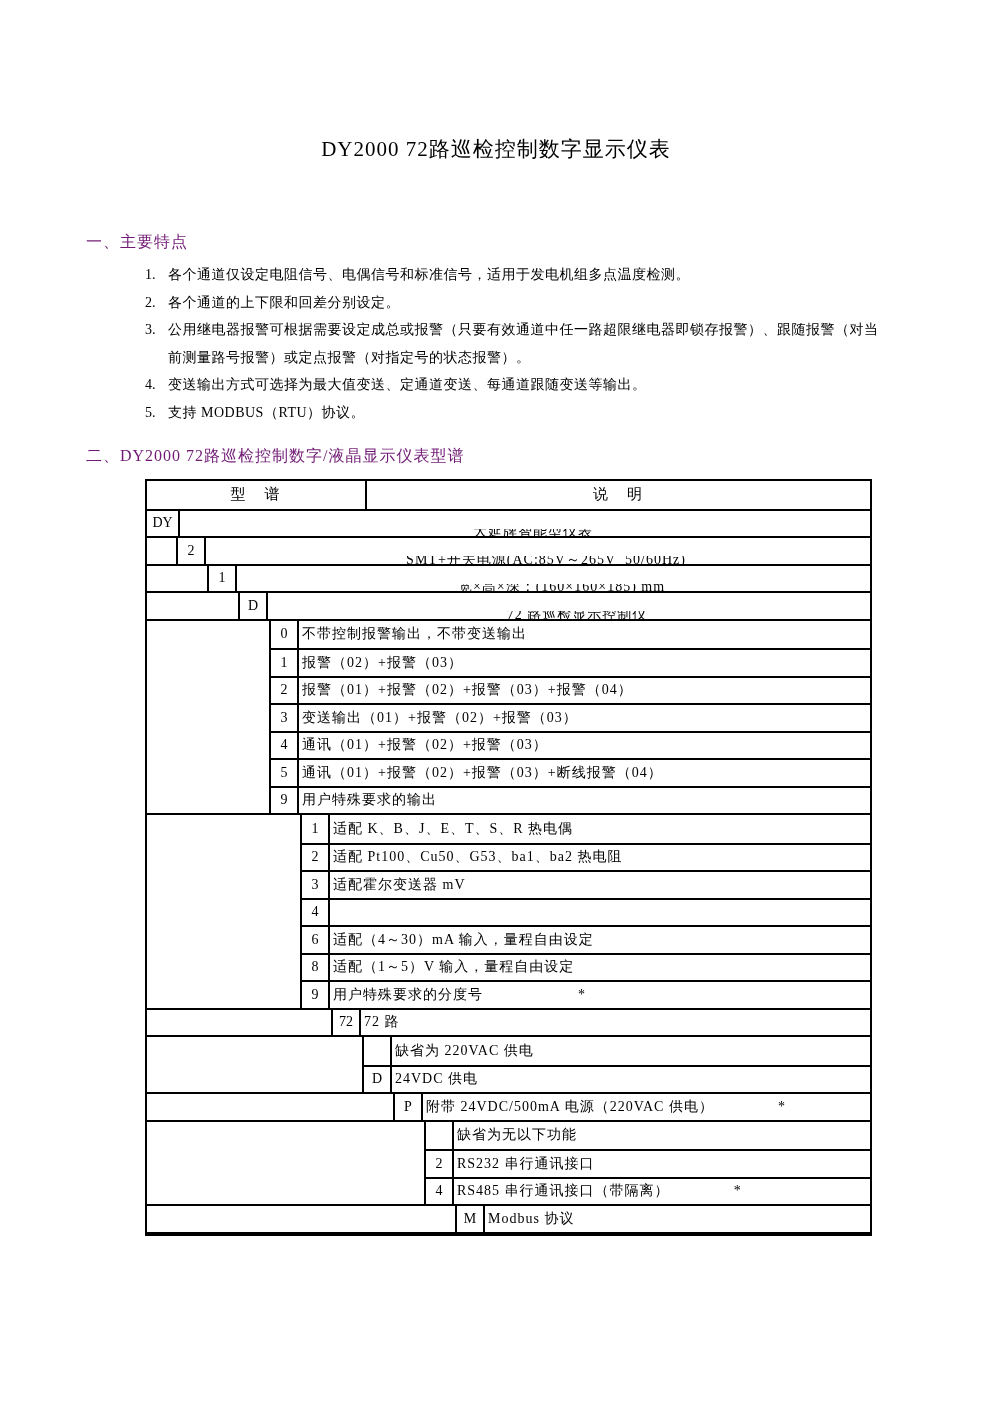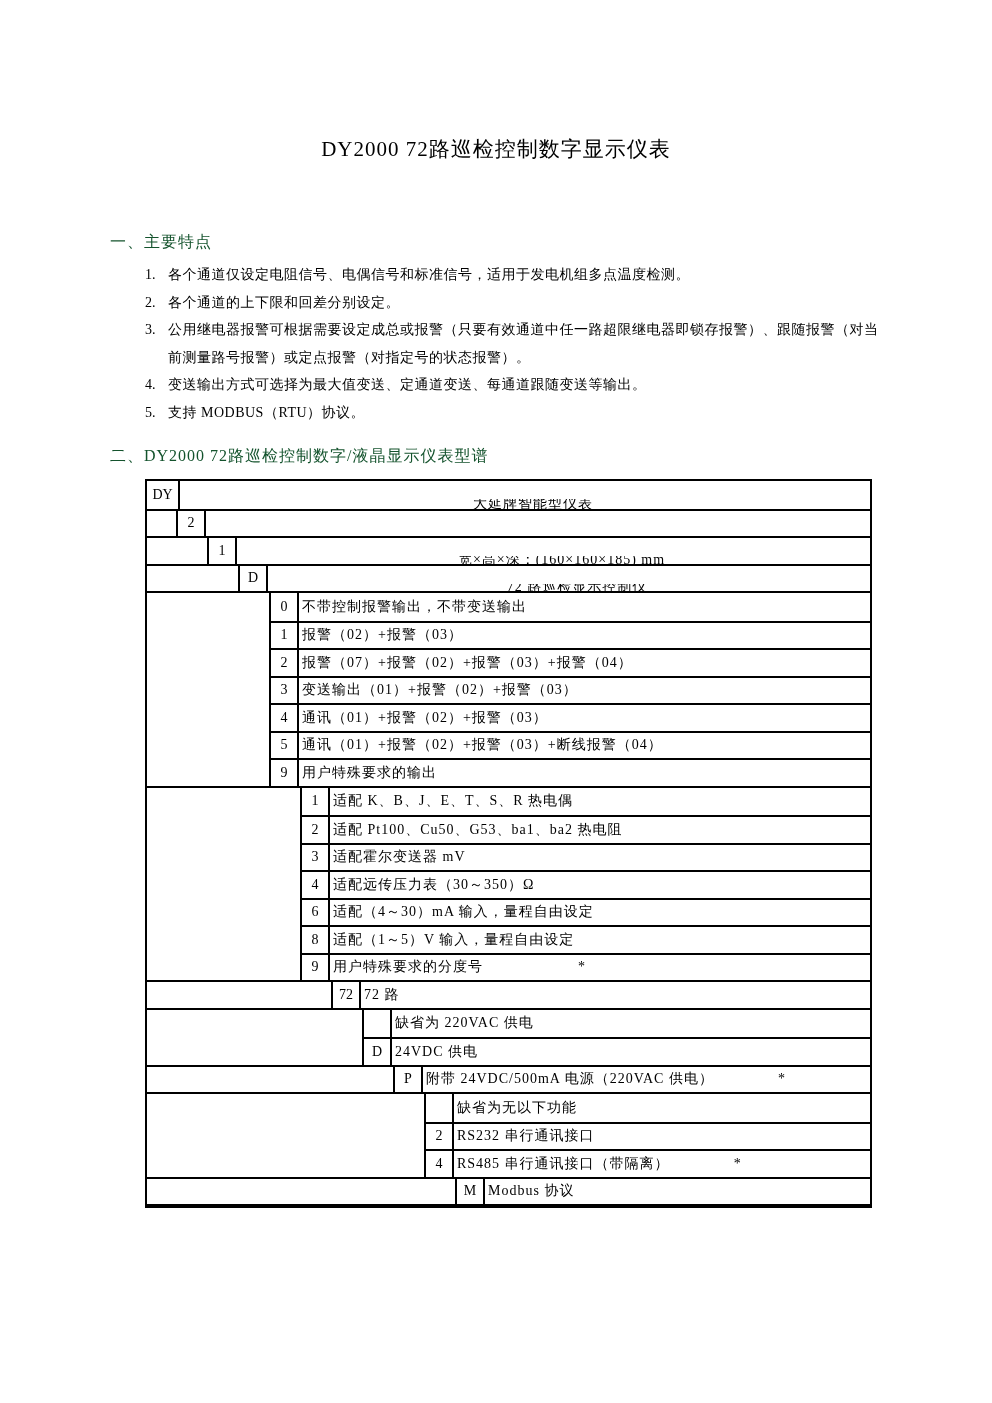--- a/index.html
+++ b/index.html
@@ -11,23 +11,23 @@
     overflow:hidden;
   }
   .page { width:992px; height:1270px; padding-top:136px; background:#fff; }
 
   .doc-title {
     font-size:21px; line-height:26px; font-weight:normal;
     text-align:center; letter-spacing:1px;
   }
 
   .sec-heading {
-    margin-left:110px;
+    margin-left:86px;
     font-size:16px; line-height:20px; font-weight:normal;
-    color:#14532d;
+    color:#701a75;
     letter-spacing:1px;
   }
   .h-features { margin-top:70px; }
   .h-spectrum { margin-top:20px; }
 
   .feature-list { margin-top:9px; margin-left:145px; width:740px; font-size:14px; }
   .feature-item { display:flex; line-height:27.5px; letter-spacing:0.5px; }
   .feature-item .num { flex:none; width:23px; letter-spacing:0; }
   .feature-item .txt { flex:1; }
 
@@ -103,29 +103,34 @@
     <div class="feature-item">
       <span class="num">5.</span>
       <span class="txt">支持 MODBUS（RTU）协议。</span>
     </div>
   </div>
 
   <div class="sec-heading h-spectrum">二、DY2000 72路巡检控制数字/液晶显示仪表型谱</div>
 
   <div class="mtable">
 
+    <div class="trow">
+      <div class="th-left">型　谱</div>
+      <div class="th-right">说　明</div>
+    </div>
 
     <div class="trow">
       <div class="key k0">DY</div>
       <div class="desc center">大延牌智能型仪表</div>
     </div>
 
     <div class="trow">
       <div class="spacer sp1"></div>
       <div class="key">2</div>
+      <div class="desc center">SMT+开关电源(AC:85V～265V&nbsp;&nbsp;50/60Hz)</div>
     </div>
 
     <div class="trow">
       <div class="spacer sp2"></div>
       <div class="key">1</div>
       <div class="desc center">宽×高×深：(160×160×185) mm</div>
     </div>
 
     <div class="trow">
       <div class="spacer sp3"></div>
@@ -139,21 +144,21 @@
         <div class="gr">
           <div class="key">0</div>
           <div class="desc">不带控制报警输出，不带变送输出</div>
         </div>
         <div class="gr">
           <div class="key">1</div>
           <div class="desc">报警（02）+报警（03）</div>
         </div>
         <div class="gr">
           <div class="key">2</div>
-          <div class="desc">报警（07）+报警（02）+报警（03）+报警（04）</div>
+          <div class="desc">报警（01）+报警（02）+报警（03）+报警（04）</div>
         </div>
         <div class="gr">
           <div class="key">3</div>
           <div class="desc">变送输出（01）+报警（02）+报警（03）</div>
         </div>
         <div class="gr">
           <div class="key">4</div>
           <div class="desc">通讯（01）+报警（02）+报警（03）</div>
         </div>
         <div class="gr">
@@ -177,21 +182,20 @@
         <div class="gr">
           <div class="key">2</div>
           <div class="desc">适配 Pt100、Cu50、G53、ba1、ba2 热电阻</div>
         </div>
         <div class="gr">
           <div class="key">3</div>
           <div class="desc">适配霍尔变送器 mV</div>
         </div>
         <div class="gr">
           <div class="key">4</div>
-          <div class="desc">适配远传压力表（30～350）Ω</div>
         </div>
         <div class="gr">
           <div class="key">6</div>
           <div class="desc">适配（4～30）mA 输入，量程自由设定</div>
         </div>
         <div class="gr">
           <div class="key">8</div>
           <div class="desc">适配（1～5）V 输入，量程自由设定</div>
         </div>
         <div class="gr">

